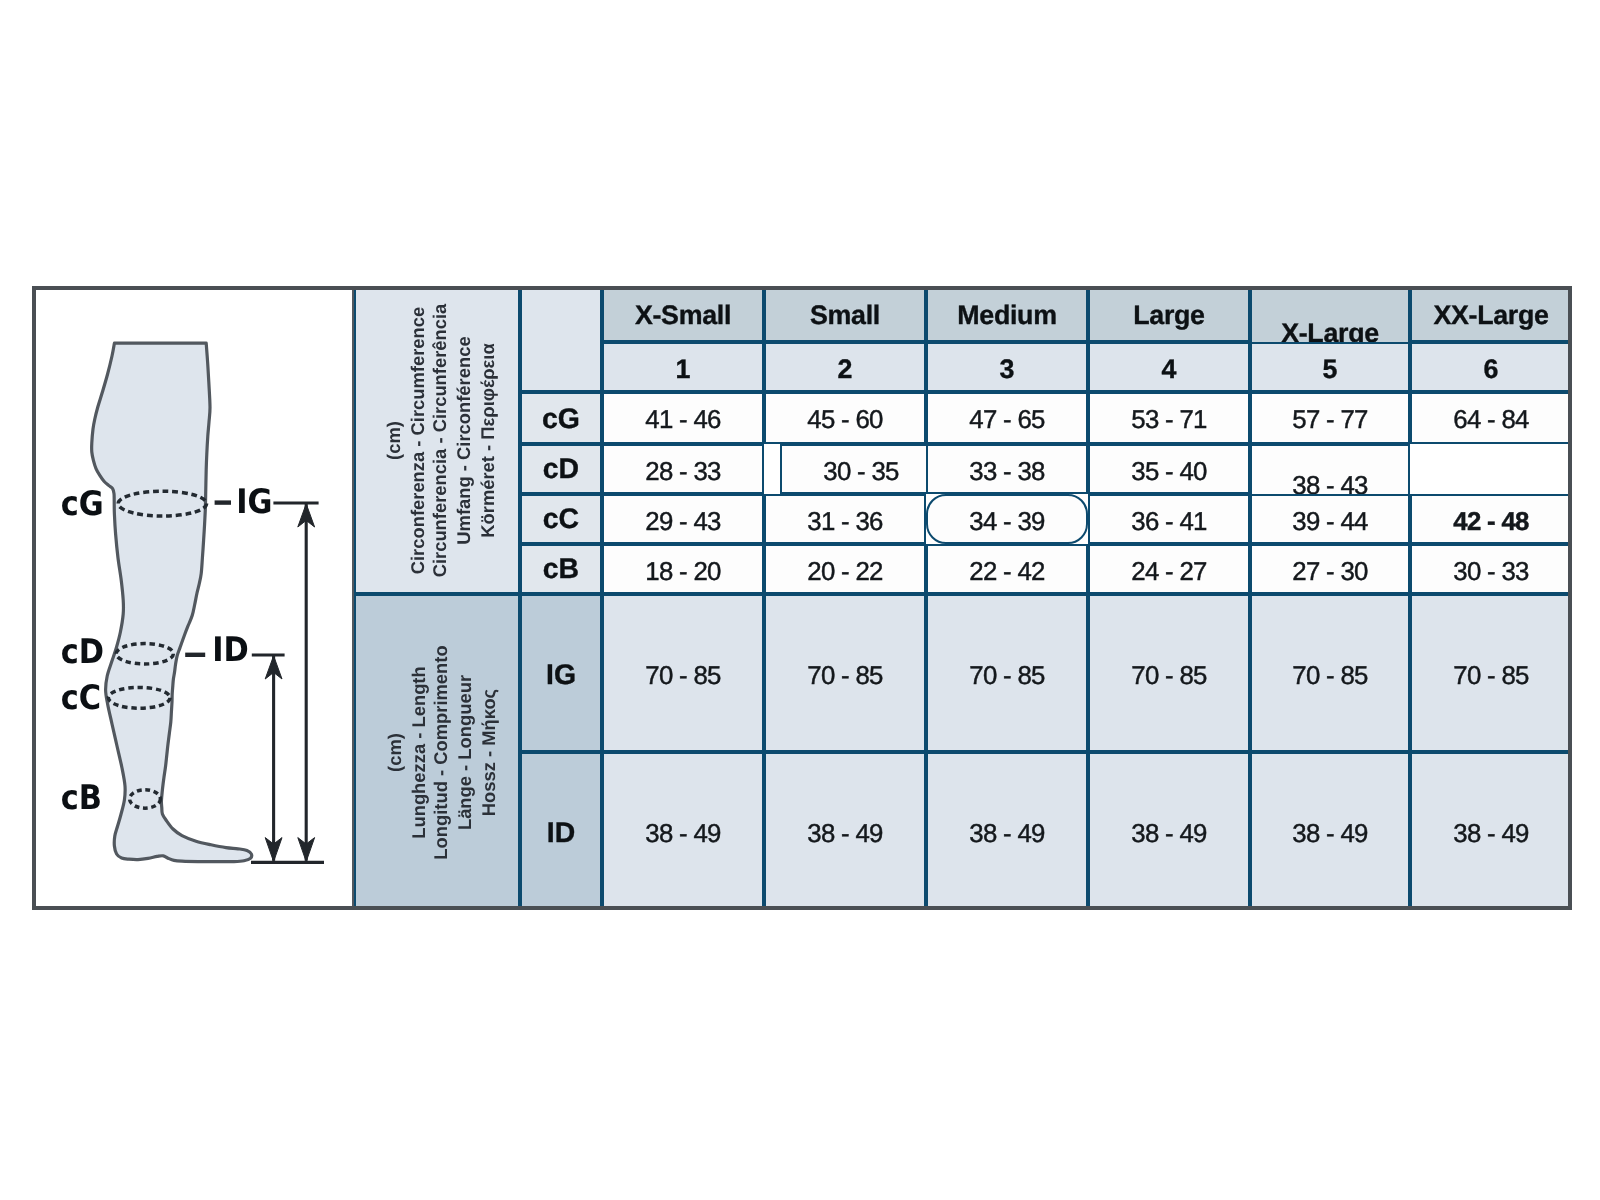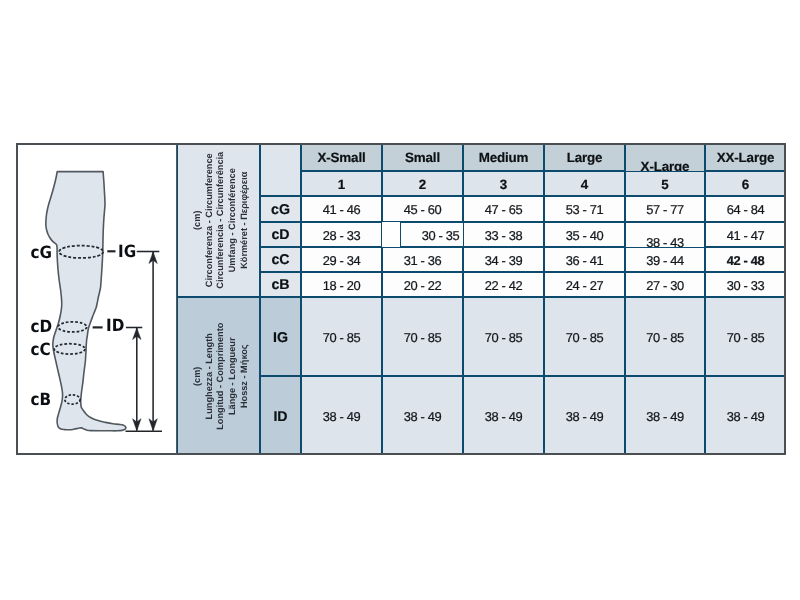--- a/index.html
+++ b/index.html
@@ -94,29 +94,28 @@
       </div>
     <div class="cell rlab" style="left:244px;top:53px;width:41px;height:26px;">cG</div>
     <div class="cell val" style="left:285px;top:53px;width:81px;height:26px;">41 - 46</div>
     <div class="cell val" style="left:366px;top:53px;width:81px;height:26px;">45 - 60</div>
     <div class="cell val" style="left:447px;top:53px;width:81px;height:26px;">47 - 65</div>
     <div class="cell val" style="left:528px;top:53px;width:81px;height:26px;">53 - 71</div>
     <div class="cell val" style="left:609px;top:53px;width:80px;height:26px;">57 - 77</div>
     <div class="cell val" style="left:689px;top:53px;width:81px;height:26px;">64 - 84</div>
     <div class="cell rlab" style="left:244px;top:79px;width:41px;height:25px;">cD</div>
     <div class="cell val" style="left:285px;top:79px;width:81px;height:25px;">28 - 33</div>
-    <div class="cell val" style="left:384px;top:79px;width:81px;height:25px;">30 - 35</div>
+    <div class="cell val" style="left:374px;top:79px;width:81px;height:25px;">30 - 35</div>
     <div class="cell val" style="left:447px;top:79px;width:81px;height:25px;">33 - 38</div>
     <div class="cell val" style="left:528px;top:79px;width:81px;height:25px;">35 - 40</div>
     <div class="cell val" style="left:609px;top:79px;width:80px;height:39px;">38 - 43</div>
-    <div class="cell val" style="left:689px;top:79px;width:81px;height:25px;">41 - 47</div>
     <div class="cell rlab" style="left:244px;top:104px;width:41px;height:25px;">cC</div>
-    <div class="cell val" style="left:285px;top:104px;width:81px;height:25px;">29 - 34</div>
+    <div class="cell val" style="left:285px;top:104px;width:81px;height:25px;">29 - 43</div>
     <div class="cell val" style="left:366px;top:104px;width:81px;height:25px;">31 - 36</div>
-    <div class="cell val" style="left:447px;top:104px;width:81px;height:25px;">34 - 39</div>
+    <div class="cell val" style="left:447px;top:104px;width:81px;height:25px;border-radius:10px;">34 - 39</div>
     <div class="cell val" style="left:528px;top:104px;width:81px;height:25px;">36 - 41</div>
     <div class="cell val" style="left:609px;top:104px;width:80px;height:25px;">39 - 44</div>
     <div class="cell val" style="left:689px;top:104px;width:81px;height:25px;font-weight:bold;">42 - 48</div>
     <div class="cell rlab" style="left:244px;top:129px;width:41px;height:25px;">cB</div>
     <div class="cell val" style="left:285px;top:129px;width:81px;height:25px;">18 - 20</div>
     <div class="cell val" style="left:366px;top:129px;width:81px;height:25px;">20 - 22</div>
     <div class="cell val" style="left:447px;top:129px;width:81px;height:25px;">22 - 42</div>
     <div class="cell val" style="left:528px;top:129px;width:81px;height:25px;">24 - 27</div>
     <div class="cell val" style="left:609px;top:129px;width:80px;height:25px;">27 - 30</div>
     <div class="cell val" style="left:689px;top:129px;width:81px;height:25px;">30 - 33</div>

